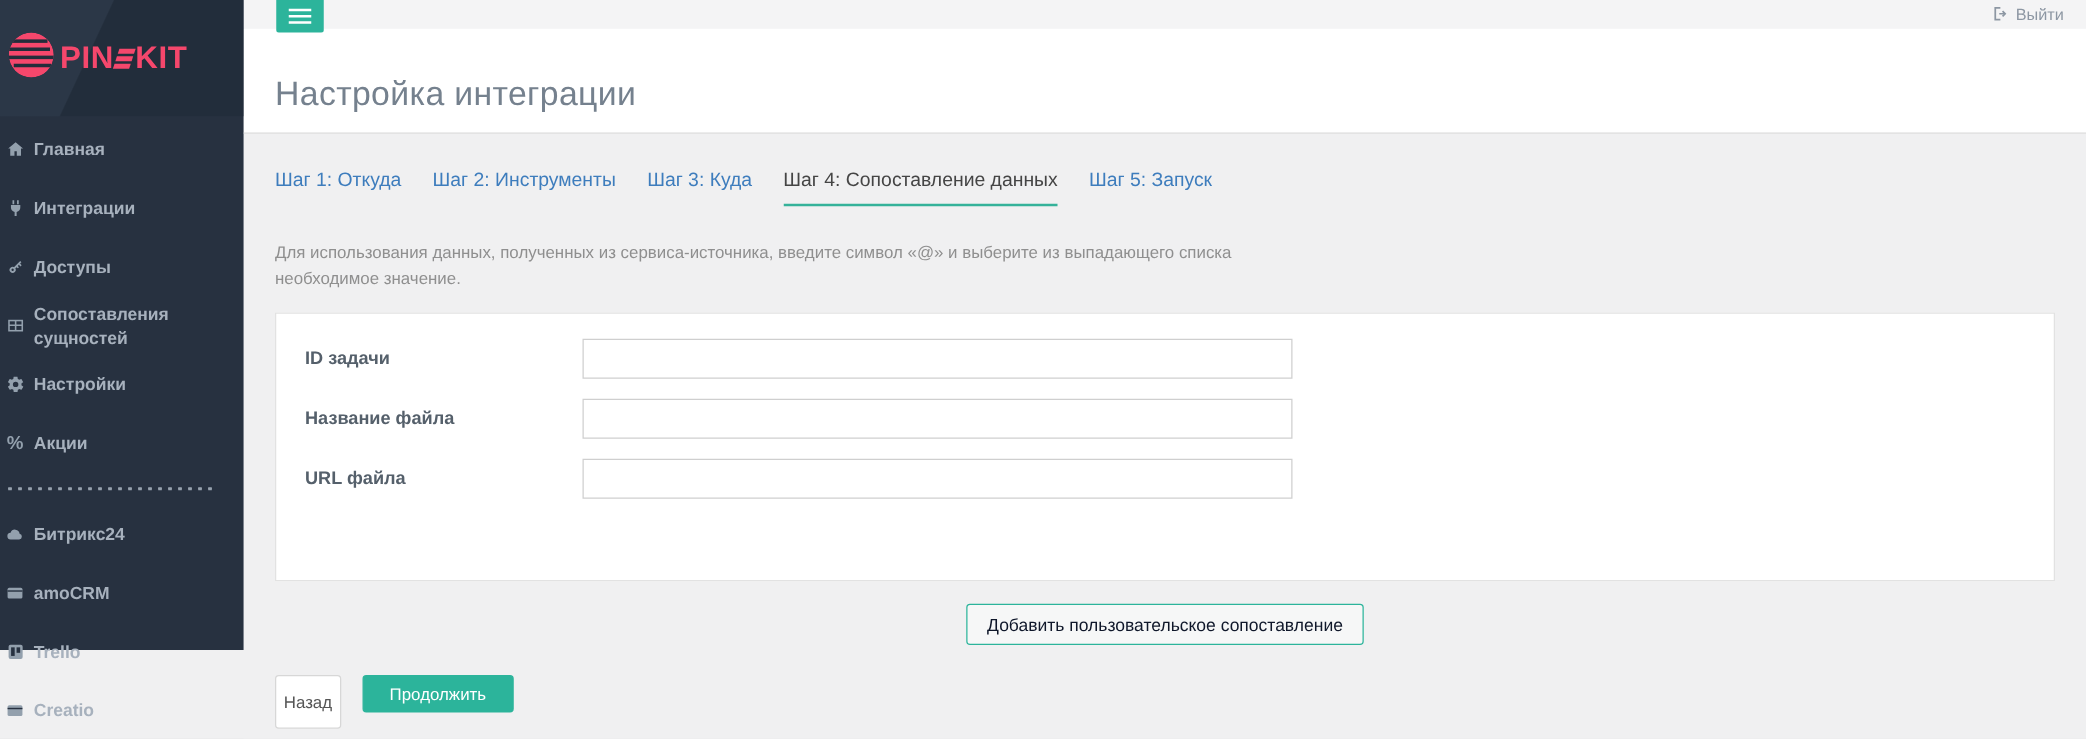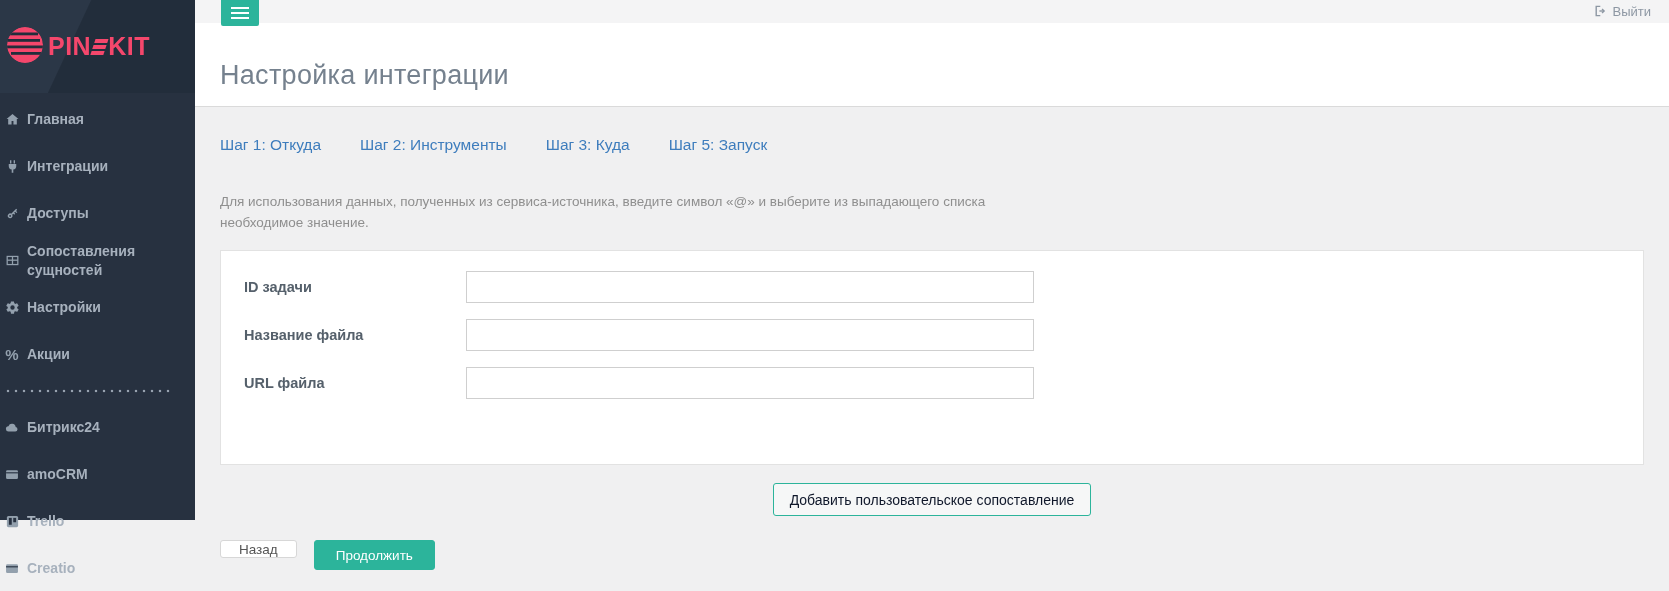--- a/index.html
+++ b/index.html
@@ -38,40 +38,40 @@
   .logout { position:absolute; right:18px; top:4px; display:flex; align-items:flex-start; gap:6px;
             color:#8d97a3; font-size:13px; font-weight:400; text-decoration:none; cursor:pointer; }
   .logout svg { display:block; }
 
   .pageheader { height:84px; background:#ffffff; border-bottom:1px solid #dadada; position:relative; flex:0 0 84px; }
   .page-title { position:absolute; left:25px; top:37px; margin:0; font-size:27px; font-weight:300;
                 color:#75818e; letter-spacing:.3px; }
 
   .content { flex:1; background:#f0f0f1; padding:0 25px; }
 
-  .tabs { display:flex; gap:39px; margin-top:29px; }
+  .tabs { display:flex; gap:25px; margin-top:29px; }
   .tab { font-size:15.5px; color:#3e7dbd; text-decoration:none; padding-bottom:9px;
          border-bottom:2px solid transparent; cursor:pointer; white-space:nowrap; }
   .tab.active { color:#454545; border-bottom-color:#35b29a; cursor:default; }
 
   .description { margin:26px 0 0 0; max-width:785px; font-size:13.5px; line-height:21px; color:#8f8f8f; }
 
   .form-panel { margin-top:17px; background:#ffffff; border:1px solid #e2e2e2; height:215px;
                 padding:20px 0 0 23px; width:100%; }
   .form-row { display:flex; align-items:center; height:32px; margin-bottom:16px; }
   .form-label { width:222px; font-size:14.5px; font-weight:600; color:#55606b; }
   .form-input { width:568px; height:32px; border:1px solid #cfcfcf; background:#fff; padding:0 10px;
                 font-size:14px; color:#333; outline:none; font-family:"Liberation Sans",sans-serif; }
 
   .add-row { display:flex; justify-content:center; margin-top:18px; }
   .add-btn { height:33px; padding:0 16px; border:1px solid #2cb49b; background:#f6f7f7; color:#0f172a;
              font-size:14px; border-radius:3px; cursor:pointer; font-family:"Liberation Sans",sans-serif; }
 
   .actions { display:flex; margin-top:24px; }
-  .back-btn { height:18px; padding:0 18px; background:#ffffff; border:1px solid #d7d7d7; border-radius:3px;
+  .back-btn { height:43px; padding:0 6px; background:#ffffff; border:1px solid #d7d7d7; border-radius:3px;
               color:#555; font-size:13.5px; cursor:pointer; font-family:"Liberation Sans",sans-serif; }
   .continue-btn { height:30px; padding:0 21px; margin-left:17px; background:#2cb49b; border:1px solid #2cb49b;
                   border-radius:3px; color:#fff; font-size:13.5px; cursor:pointer; font-family:"Liberation Sans",sans-serif; }
 </style>
 </head>
 <body>
 
 <div class="app">
 
   <aside class="sidebar">
@@ -220,20 +220,21 @@
 
     <div class="pageheader">
       <h1 class="page-title">Настройка интеграции</h1>
     </div>
 
     <div class="content">
       <div class="tabs" id="tabs">
           <a class="tab">Шаг 1: Откуда</a>
           <a class="tab">Шаг 2: Инструменты</a>
           <a class="tab">Шаг 3: Куда</a>
+          <a class="tab active">Шаг 4: Сопоставление данных</a>
           <a class="tab">Шаг 5: Запуск</a>
         </div>
 
       <p class="description">Для использования данных, полученных из сервиса-источника, введите символ «@» и выберите из выпадающего списка необходимое значение.</p>
 
       <div class="form-panel" id="form-panel">
           <div class="form-row">
             <label class="form-label">ID задачи</label>
             <input class="form-input" type="text" style="">
           </div>

